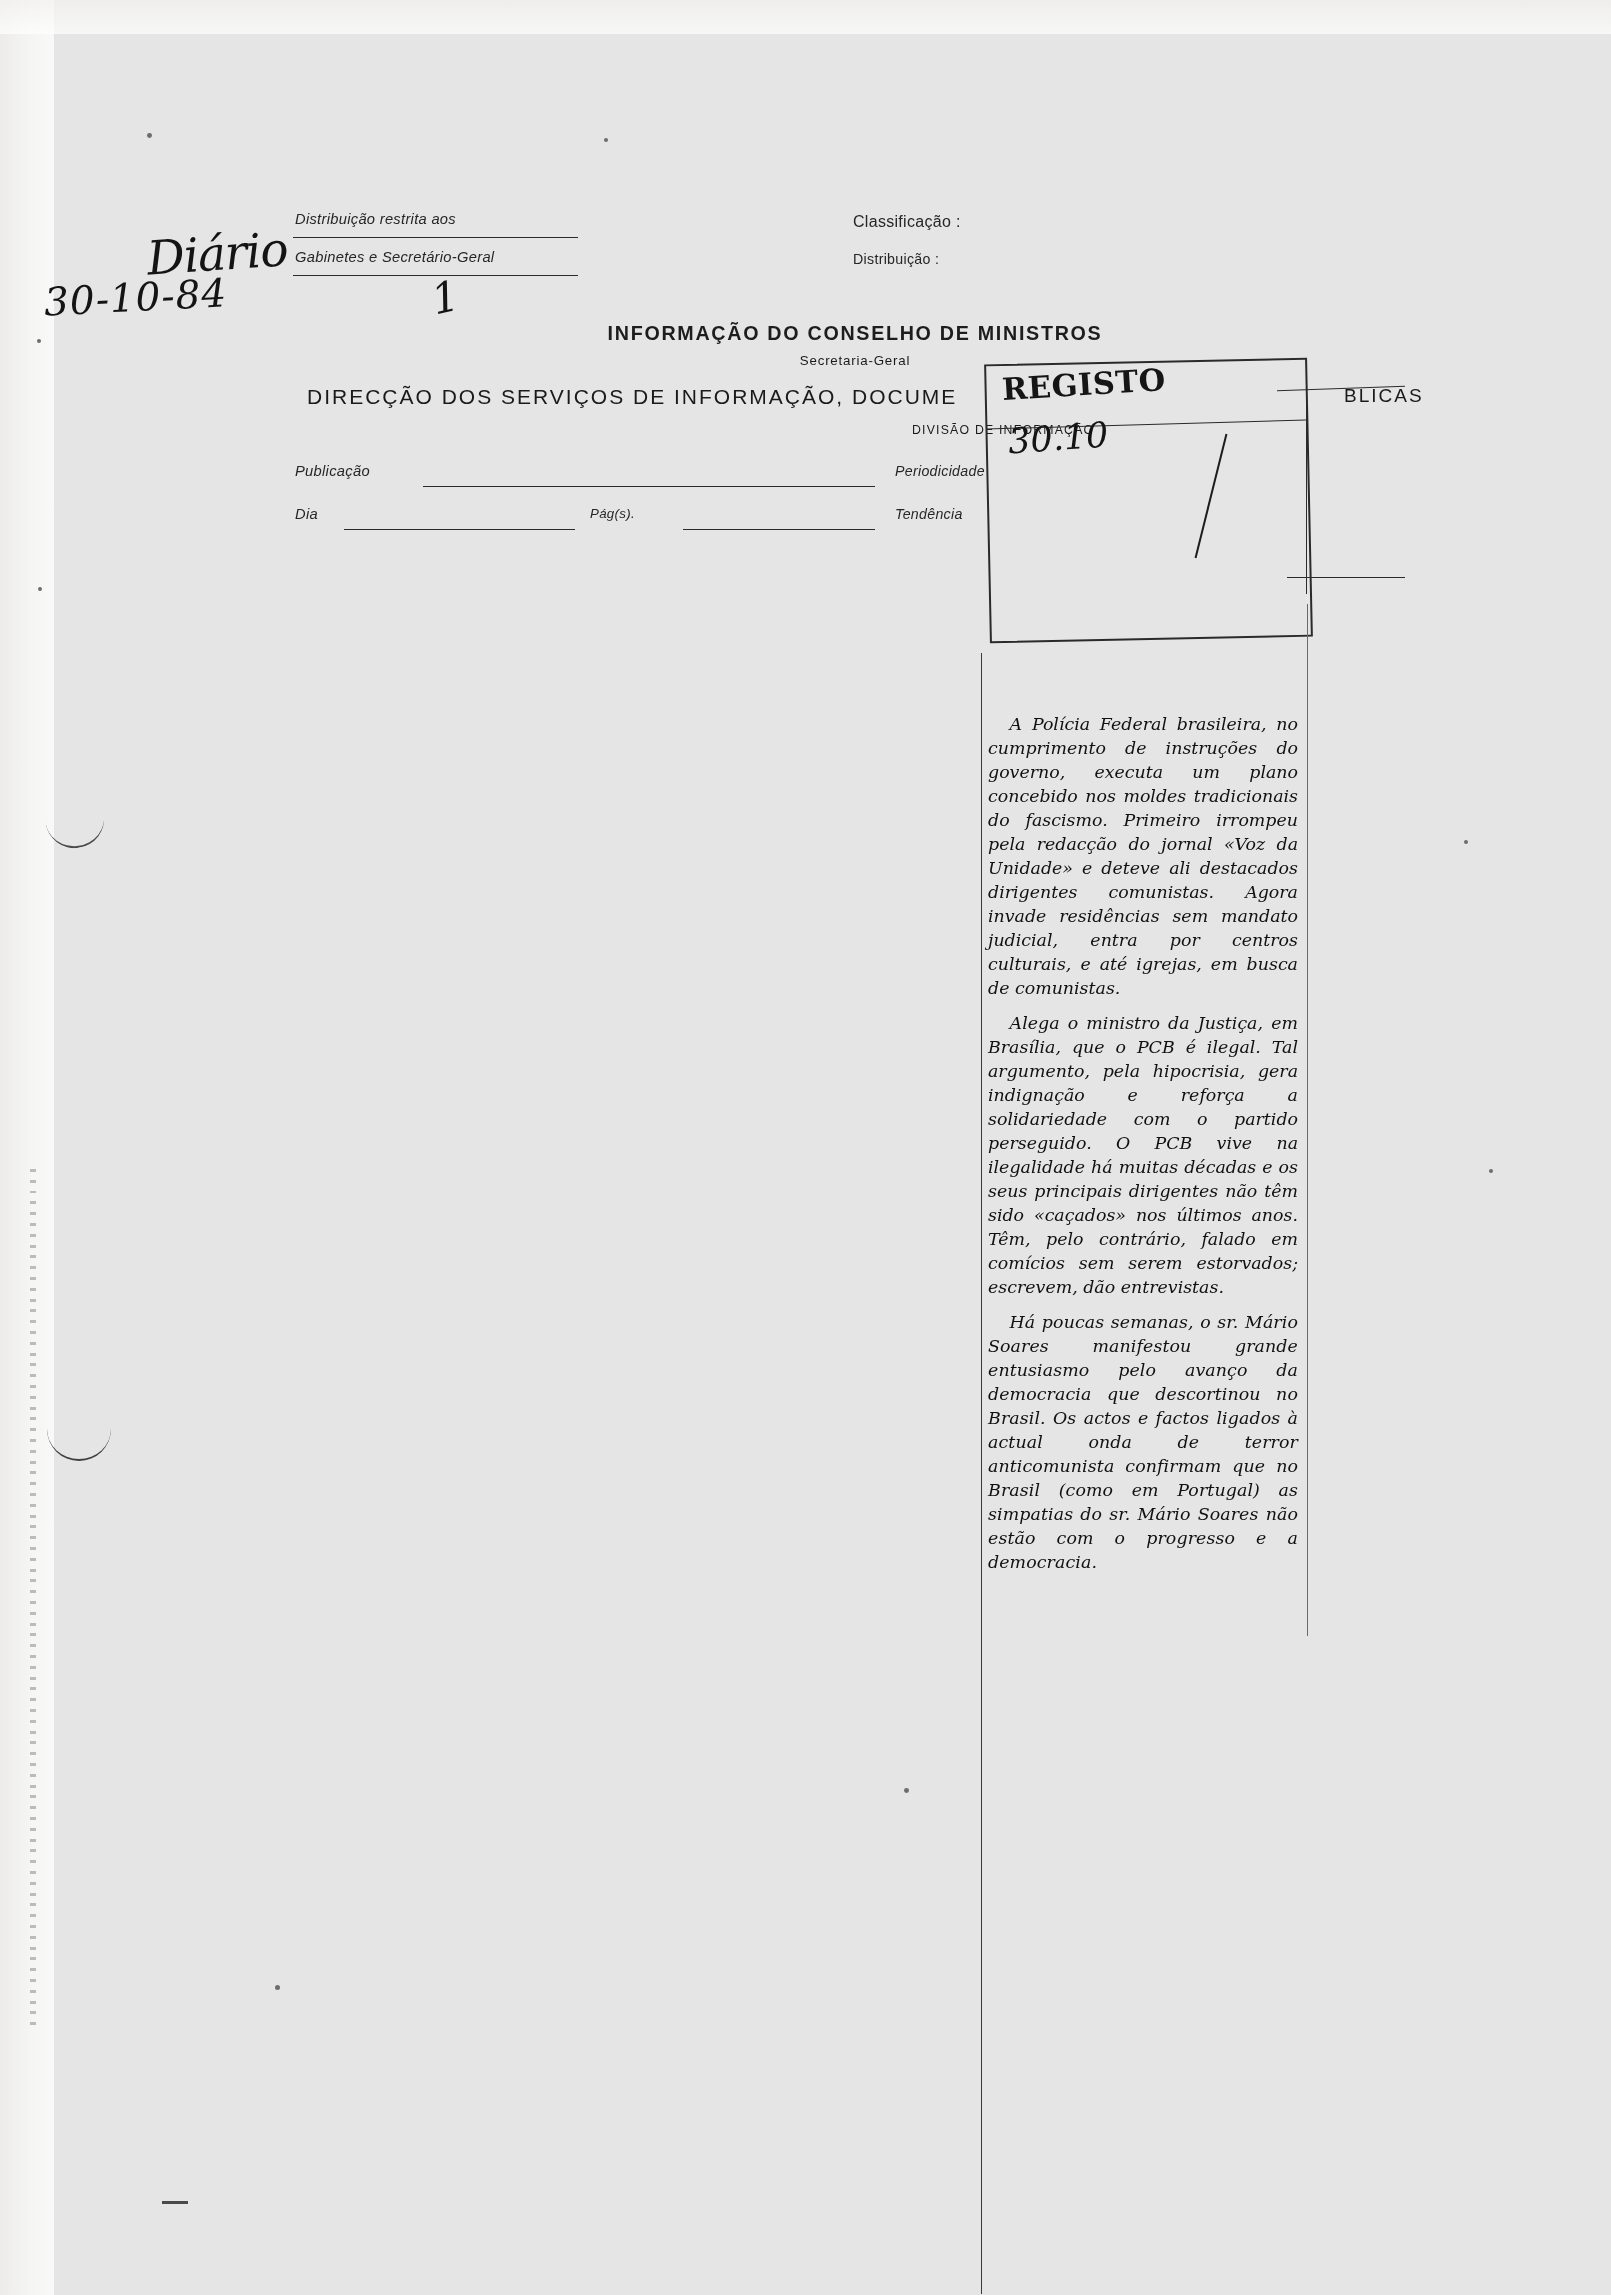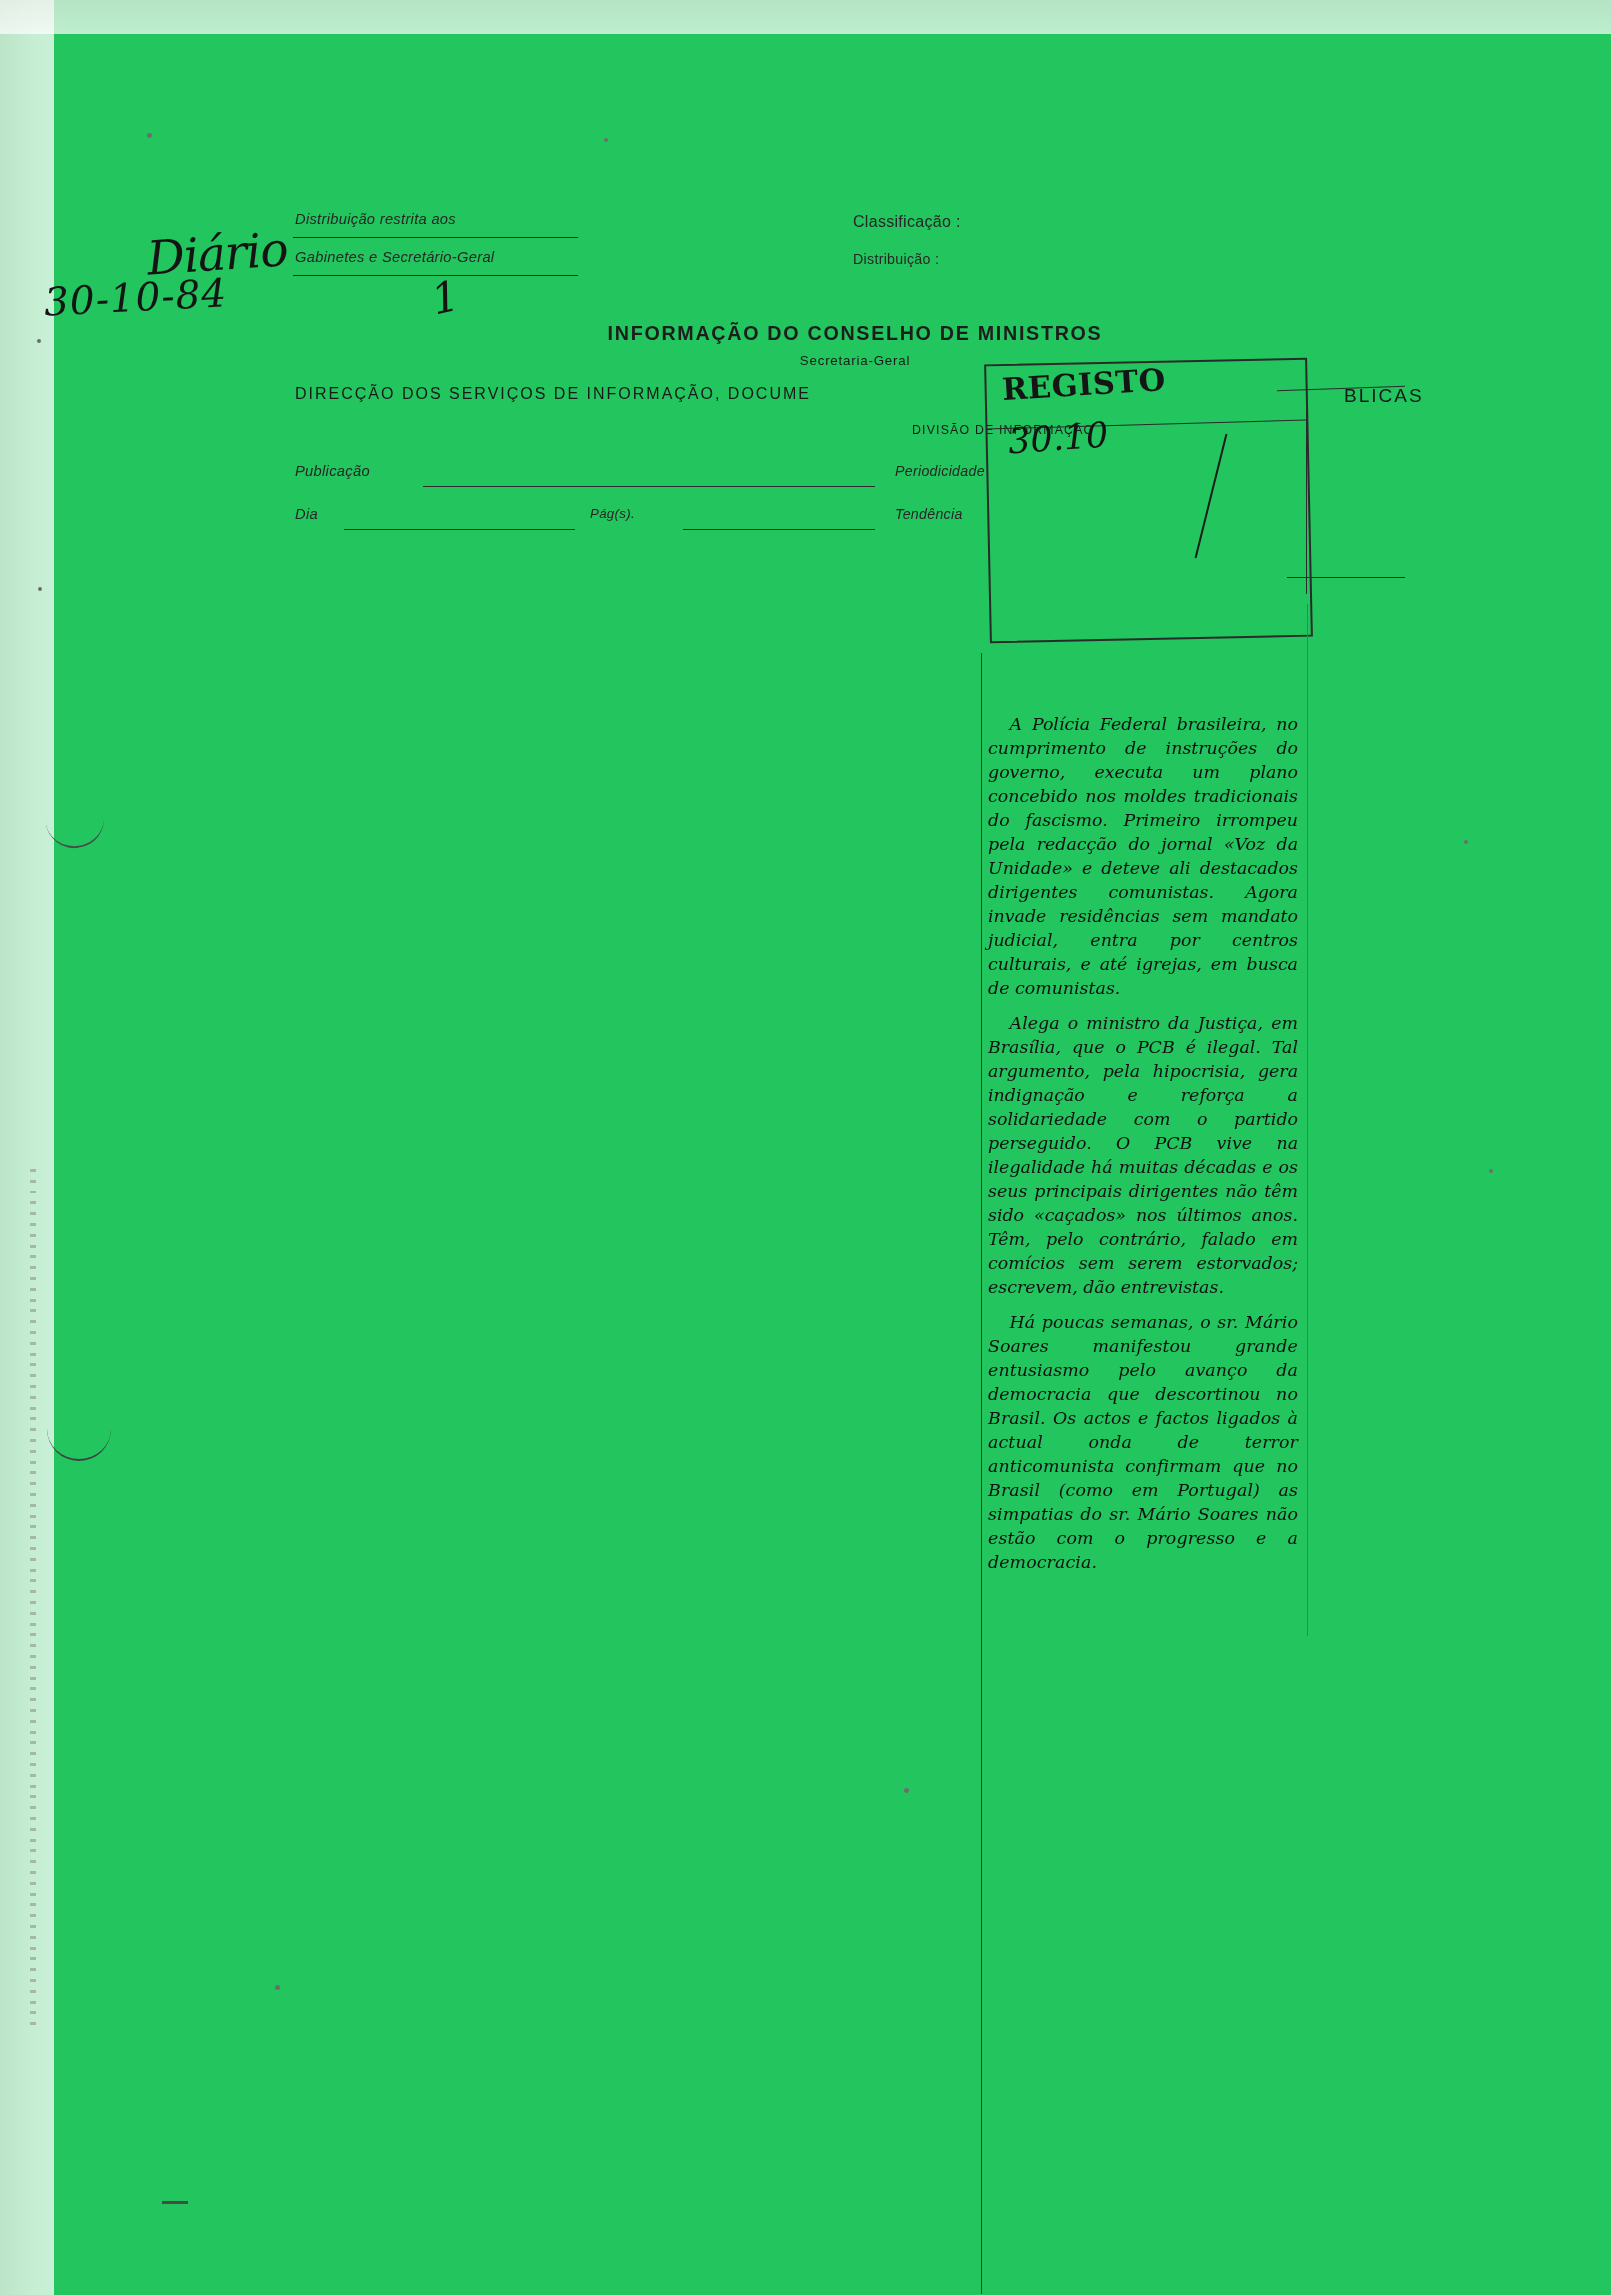--- a/index.html
+++ b/index.html
@@ -11,21 +11,21 @@
     width: 1612px;
     height: 2295px;
     position: relative;
     font-family: "Liberation Sans", sans-serif;
     color: #1a1a1a;
     overflow: hidden;
   }
   .page {
     position: absolute;
     inset: 0;
-    background: #22c55e;
+    background: #e5e5e5;
   }
   
   .scan-edge-left {
     position: absolute;
     left: 0; top: 0;
     width: 54px; height: 2295px;
     background: linear-gradient(90deg, #efeeea 0%, #fbfbf9 60%, #ffffff 100%);
     opacity: .75;
   }
   .scan-edge-top {
@@ -91,23 +91,23 @@
     position: absolute;
     left: 560px;
     top: 142px;
     transform: translateX(-50%);
     font-size: 13.3px;
     letter-spacing: 0.8px;
     white-space: nowrap;
   }
   .title-direccao {
     position: absolute;
-    left: 0px;
+    left: 12px;
     top: 174px;
-    font-size: 16px;
+    font-size: 21px;
     letter-spacing: 2px;
     white-space: nowrap;
   }
   .title-direccao-tail {
     position: absolute;
     left: 1049px;
     top: 174px;
     font-size: 19px;
     letter-spacing: 2px;
     white-space: nowrap;

